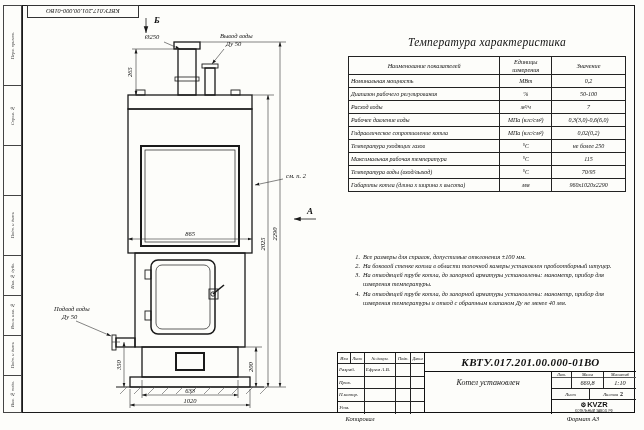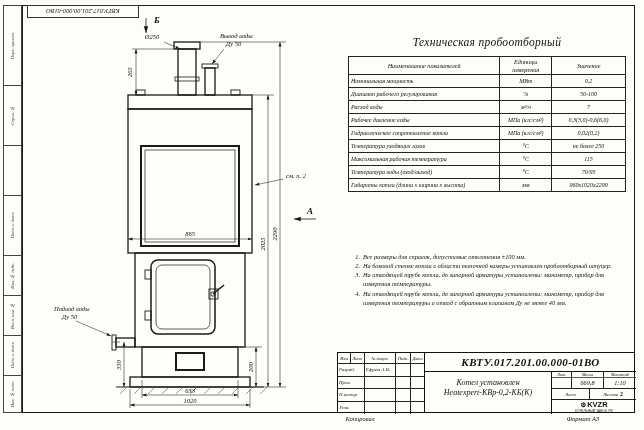--- a/index.html
+++ b/index.html
@@ -198,21 +198,21 @@
       <text x="283" y="208" font-size="9" font-weight="bold">А</text>
       <text x="128" y="33" font-size="6.5" text-anchor="middle">Ø250</text>
       <text x="196" y="32" font-size="6.5">Вывод воды</text>
       <text x="202" y="40" font-size="6.5">Ду 50</text>
       <text x="30" y="305" font-size="6.5">Подвод воды</text>
       <text x="38" y="313" font-size="6.5">Ду 50</text>
       <text x="262" y="172" font-size="6.5">см. п. 2</text>
     </g>
   </svg>
 
-  <div class="tech-title">Техническая пробоотборный</div>
+  <div class="tech-title">Температура характеристика</div>
 
   <table class="tech-table">
     <colgroup>
         <col style="width:152px">
         <col style="width:52px">
         <col style="width:74px">
       </colgroup>
     <thead>
       <tr>
         <th>Наименование показателей</th>
@@ -319,21 +319,20 @@
         <div class="w27">Утв.</div>
         <div class="w32"></div>
         <div class="w15"></div>
           <div class="w13"></div>
       </div>
     </div>
     <div class="tb-right">
       <div class="tb-doc">КВТУ.017.201.00.000-01ВО</div>
       <div class="tb-name">
         <div>Котел установлен</div>
-        <div>Heatexpert-КВр-0,2-КБ(К)</div>
       </div>
       <div class="tb-rt">
         <div class="tb-sub1">
           <div class="cell" style="width:20px;">
             <div class="hd">Лит.</div>
             <div class="vl"></div>
           </div>
           <div class="cell" style="width:32px;">
             <div class="hd">Масса</div>
             <div class="vl">669,8</div>

